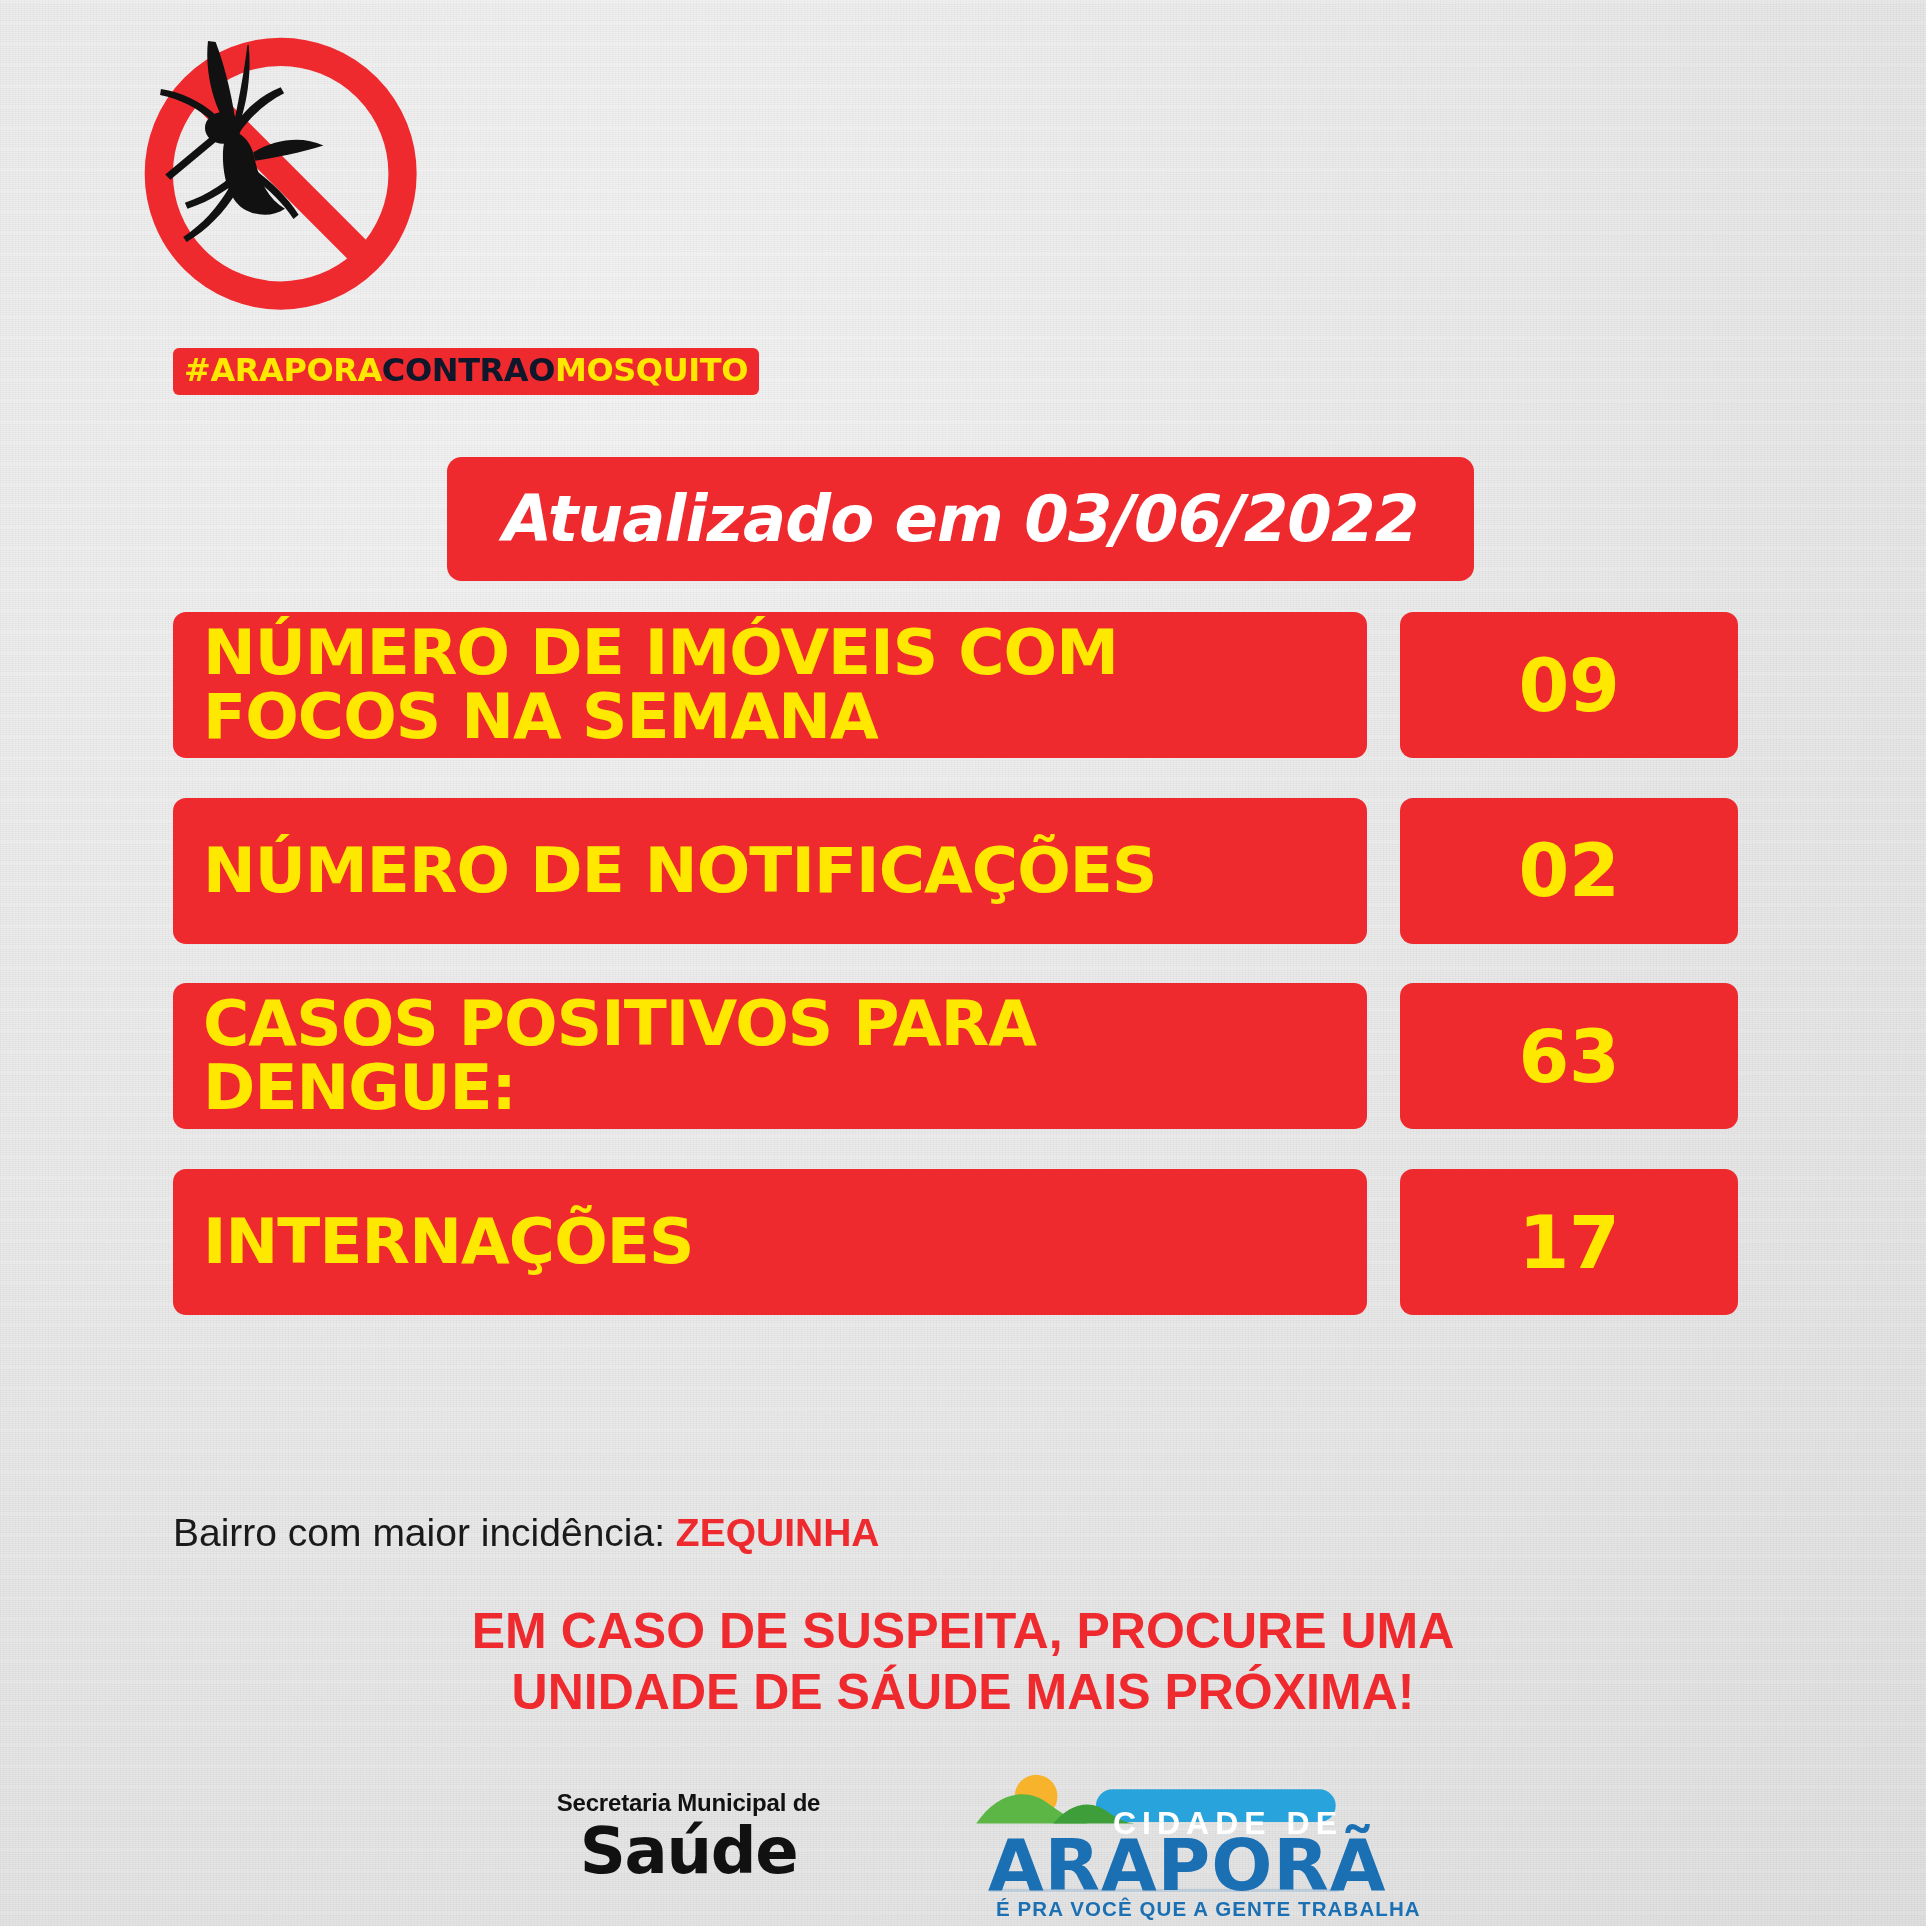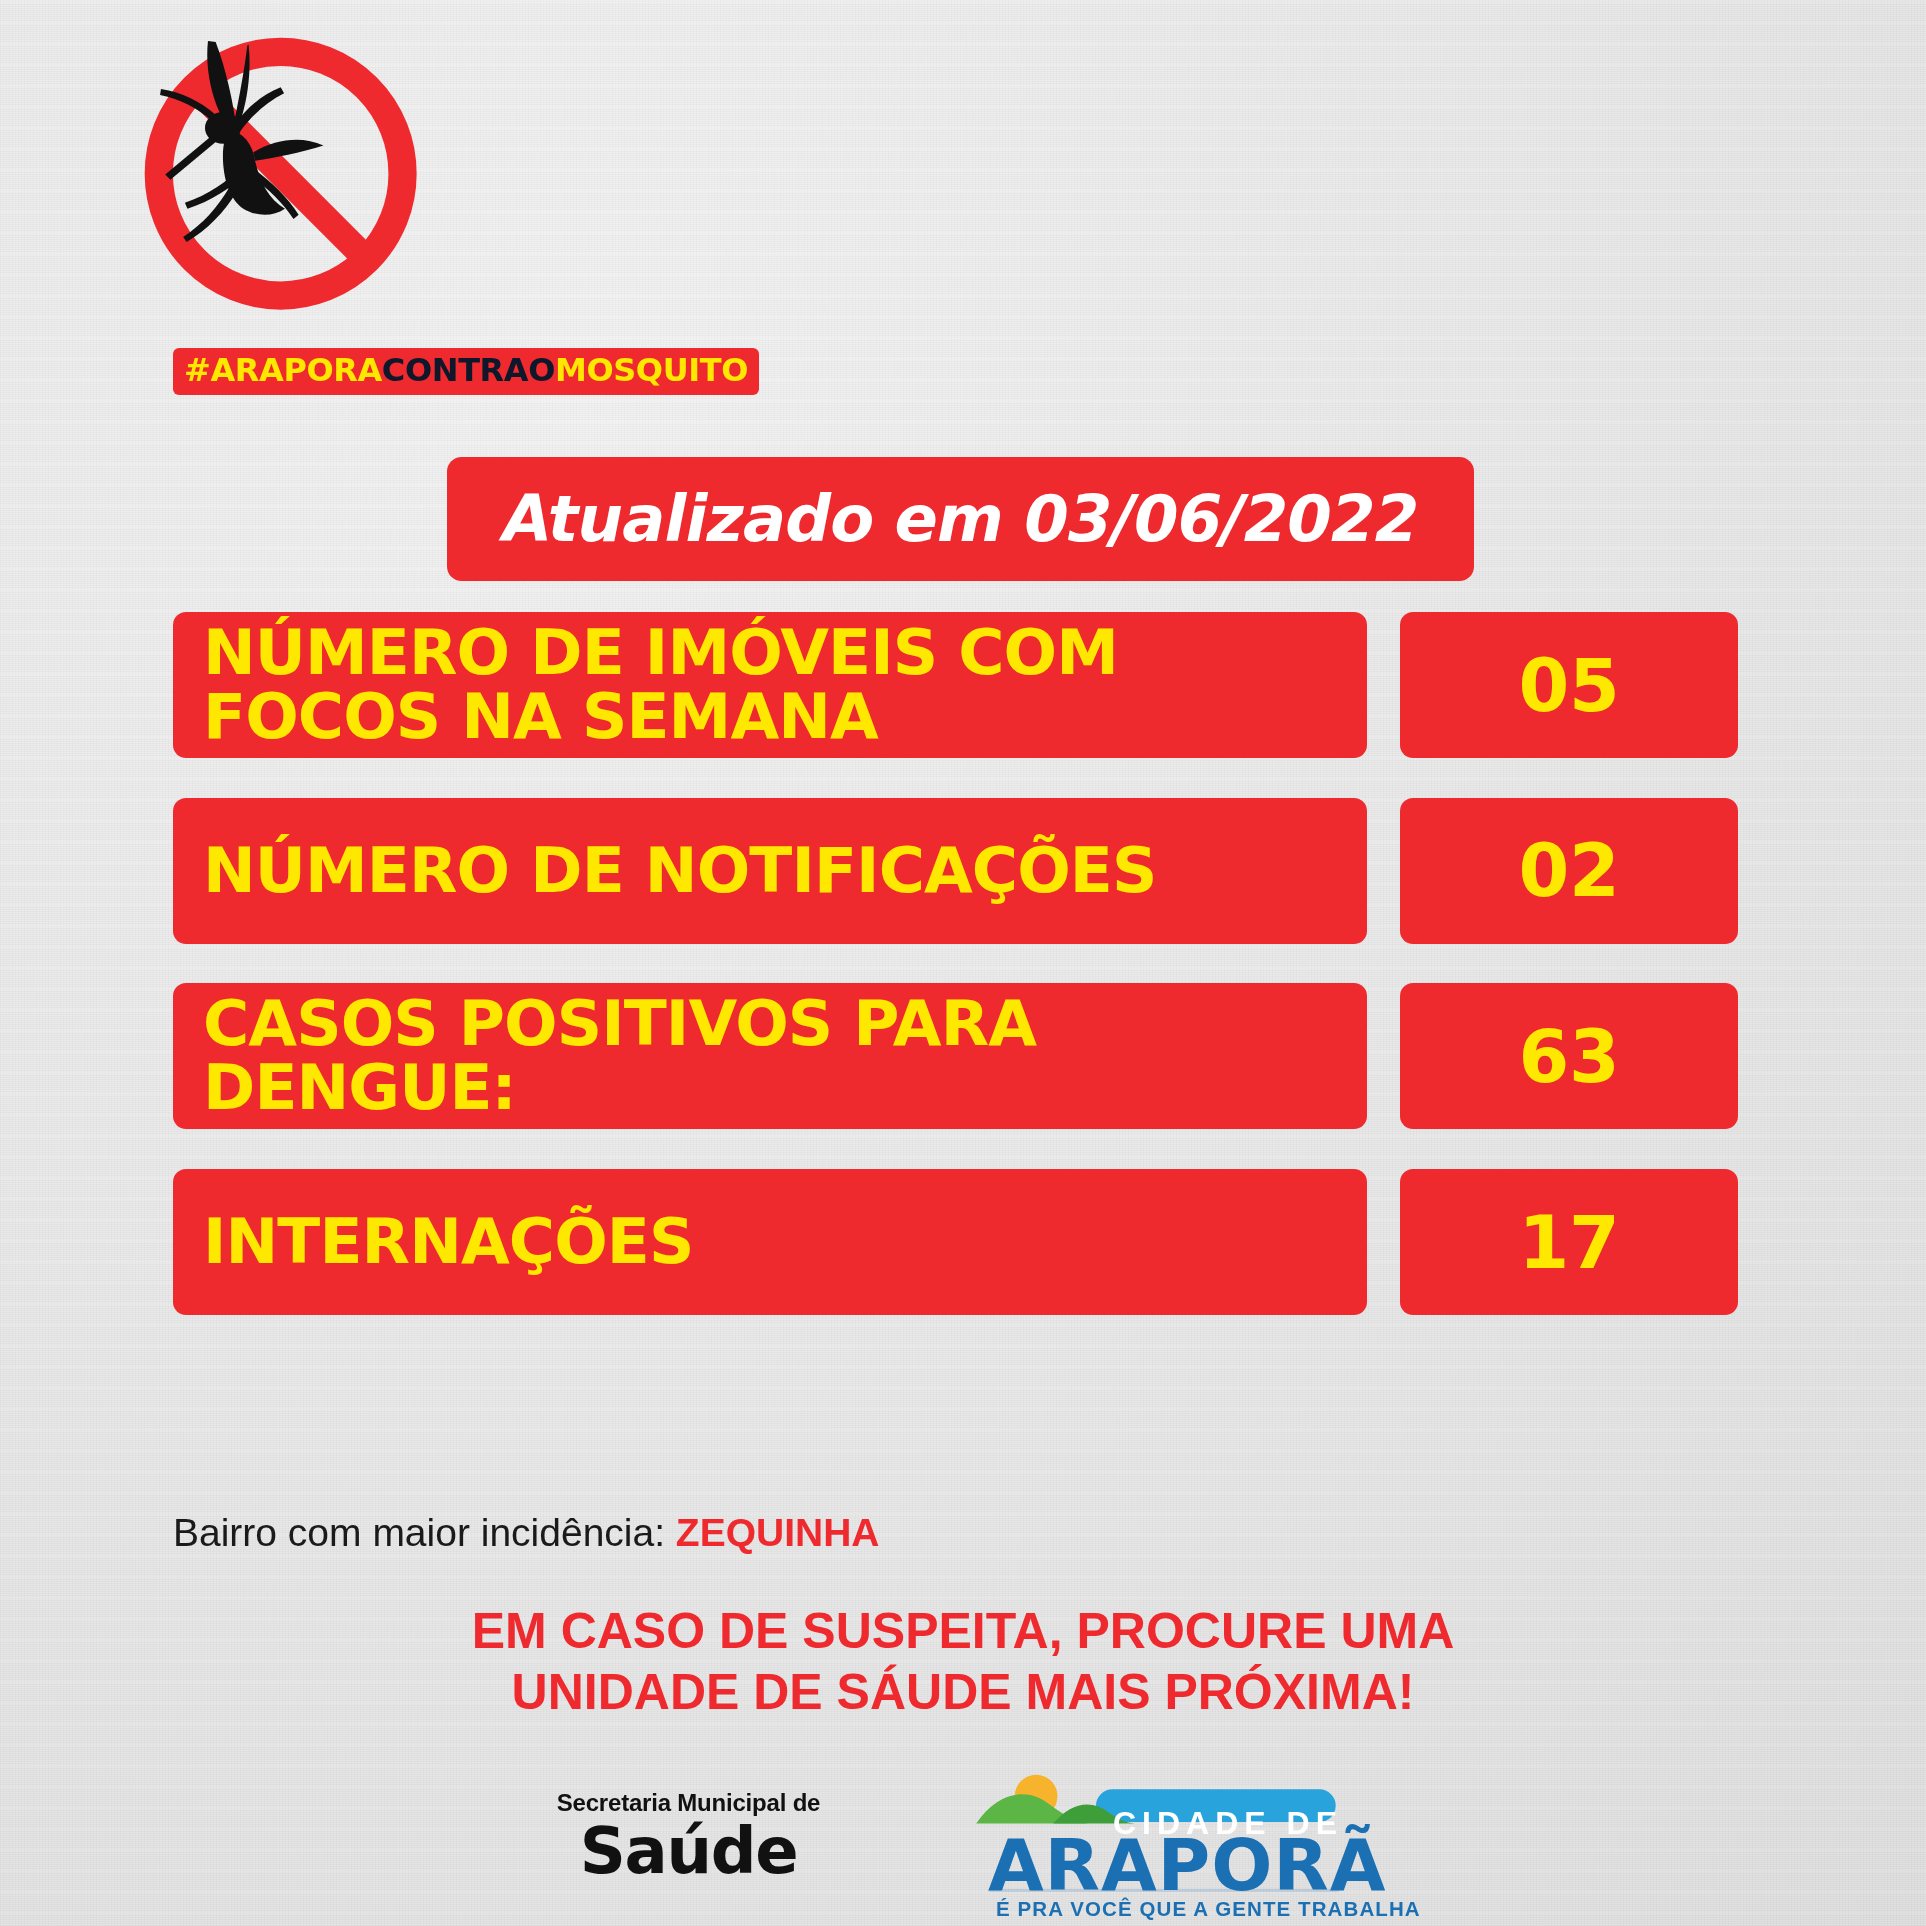--- a/index.html
+++ b/index.html
@@ -320,21 +320,21 @@
     <span class="date-bar-text">Atualizado em 03/06/2022</span>
   </div>
 
   <div class="stats">
 
     <div class="stat-row">
       <div class="stat-label">
         <span class="stat-label-text">NÚMERO DE IMÓVEIS COM FOCOS NA SEMANA</span>
       </div>
       <div class="stat-value">
-        <span class="stat-value-text">05</span>
+        <span class="stat-value-text">09</span>
       </div>
     </div>
 
     <div class="stat-row">
       <div class="stat-label">
         <span class="stat-label-text">NÚMERO DE NOTIFICAÇÕES</span>
       </div>
       <div class="stat-value">
         <span class="stat-value-text">02</span>
       </div>

